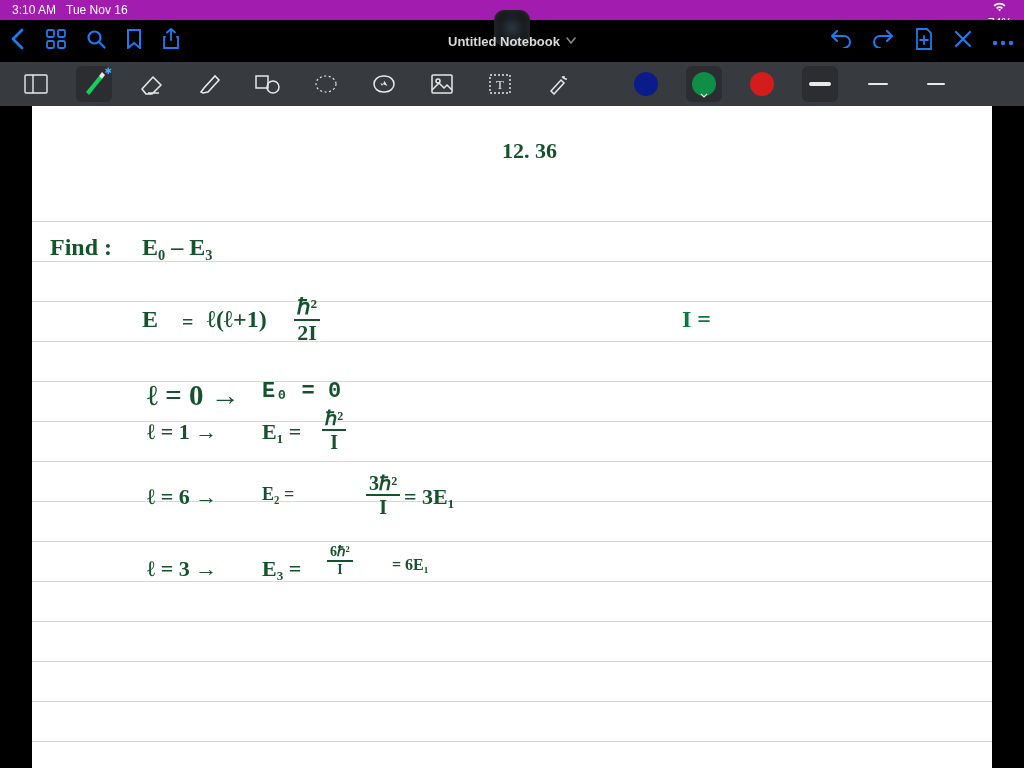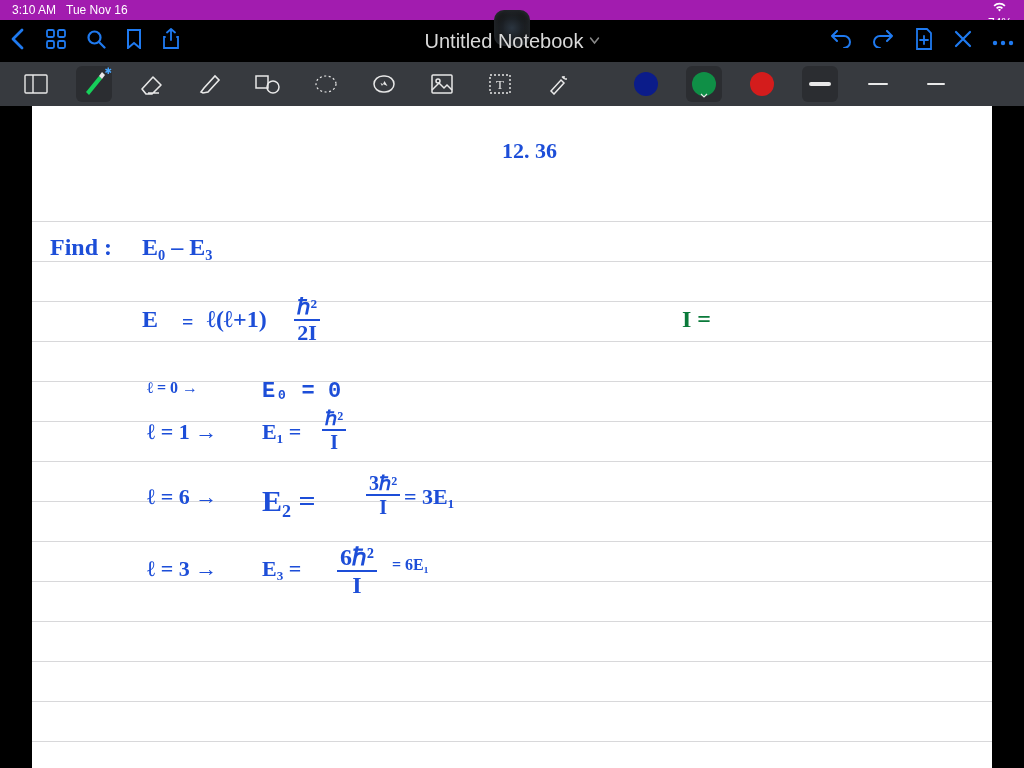--- a/index.html
+++ b/index.html
@@ -11,36 +11,36 @@
   .rec-pill { background: #e8301f; border-radius: 10px; padding: 1px 8px; display: flex; align-items: center; }
   .rec-dot { width: 8px; height: 8px; border-radius: 50%; background: #fff; display: inline-block; }
   .amber-dot { width: 7px; height: 7px; border-radius: 50%; background: #ffb300; display: inline-block; }
   .battery { width: 22px; height: 11px; border: 1px solid #fff; border-radius: 2px; position: relative; }
   .battery::after { content: ""; position: absolute; right: -3px; top: 3px; width: 2px; height: 5px; background: #fff; border-radius: 0 1px 1px 0; }
   .battery-fill { height: 100%; width: 74%; background: #fff; border-radius: 1px; }
 
   .nav-bar { height: 42px; background: #000; display: flex; align-items: center; justify-content: space-between; padding: 0 10px; position: relative; }
   .nav-left, .nav-right { display: flex; align-items: center; gap: 20px; }
   .nav-icon { color: #1f7af0; cursor: pointer; }
-  .nav-title-wrap { position: absolute; left: 50%; transform: translateX(-50%); display: flex; align-items: center; gap: 6px; color: #d9d9d9; font-size: 20px; font-weight: 400; text-align: right; }
+  .nav-title-wrap { position: absolute; left: 50%; transform: translateX(-50%); display: flex; align-items: center; gap: 6px; color: #d9d9d9; font-size: 13px; font-weight: 700; text-align: right; }
   .title-chev { color: #888; }
   .cam-lens { position: absolute; left: 50%; top: -10px; transform: translateX(-50%); width: 36px; height: 36px; border-radius: 10px; background: radial-gradient(circle at 50% 50%, #2b3540 0%, #111 70%); box-shadow: 0 0 8px rgba(100,120,140,.4) inset; }
 
   .toolbar { height: 44px; background: #373a3f; display: flex; align-items: center; padding: 0 18px; gap: 22px; }
   .tool { width: 36px; height: 36px; display: flex; align-items: center; justify-content: center; color: #e8e8e8; cursor: pointer; border-radius: 6px; }
   .tool.sel { background: #2b2d31; }
   .color-swatch { width: 24px; height: 24px; border-radius: 50%; }
   .color-wrap { width: 36px; height: 36px; display:flex; align-items:center; justify-content:center; position:relative; border-radius: 6px;}
   .color-wrap.sel { background: #2b2d31; }
   .chev-mini { position: absolute; bottom: 4px; left: 50%; transform: translateX(-50%); }
   .stroke-line { height: 3px; background: #e8e8e8; border-radius: 2px; }
 
   .canvas { position: absolute; top: 106px; left: 32px; right: 32px; bottom: 0; background: #fff; }
   .rule { position: absolute; left: 0; right: 0; height: 1px; background: #d8d8da; }
-  .hw { position: absolute; font-family: "Segoe Script","Bradley Hand","Comic Sans MS",cursive; font-weight: 600; color: #1d4ed8; white-space: nowrap; }
+  .hw { position: absolute; font-family: "Segoe Script","Bradley Hand","Comic Sans MS",cursive; font-weight: 600; color: #14532d; white-space: nowrap; }
   .hw.green { color: #0a7a3a; }
   .frac { display:inline-flex; flex-direction:column; align-items:center; vertical-align:middle; line-height:1; }
   .frac .num { border-bottom: 2px solid currentColor; padding: 0 3px 1px; }
   .frac .den { padding-top: 1px; }
 </style>
 </head>
 <body>
 
 <div class="status-bar">
   <div class="status-left">
@@ -221,38 +221,38 @@
   <div class="hw" style="left:150px; top:205px; font-size:20px;">=</div>
   <div class="hw" style="left:175px; top:200px; font-size:24px;">ℓ(ℓ+1)</div>
   <div class="hw" style="left:262px; top:190px; font-size:22px;">
     <span class="frac">
         <span class="num">ℏ²</span>
         <span class="den">2I</span>
       </span>
   </div>
   <div class="hw green" style="left:650px; top:200px; font-size:24px;">I =</div>
 
-  <div class="hw" style="left:115px; top:273px; font-size:16px;">ℓ = 0 →</div>
+  <div class="hw" style="left:115px; top:273px; font-size:29px;">ℓ = 0 →</div>
   <div class="hw" style="left:230px; top:273px; font-size:22px;font-family:Liberation Mono, monospace;">E₀ = 0</div>
 
   <div class="hw" style="left:115px; top:313px; font-size:22px;">ℓ = 1 →</div>
   <div class="hw" style="left:230px; top:313px; font-size:22px;">E₁ =</div>
   <div class="hw" style="left:290px; top:302px; font-size:20px;"><span class="frac">
         <span class="num">ℏ²</span>
         <span class="den">I</span>
       </span></div>
 
   <div class="hw" style="left:115px; top:378px; font-size:22px;">ℓ = 6 →</div>
-  <div class="hw" style="left:230px; top:378px; font-size:30px;">E₂ =</div>
+  <div class="hw" style="left:230px; top:378px; font-size:18px;">E₂ =</div>
   <div class="hw" style="left:295px; top:367px; font-size:20px;margin-left:39px;"><span class="frac">
         <span class="num">3ℏ²</span>
         <span class="den">I</span>
       </span></div>
   <div class="hw" style="left:352px; top:378px; font-size:22px;margin-left:20px;">= 3E₁</div>
 
   <div class="hw" style="left:115px; top:450px; font-size:22px;">ℓ = 3 →</div>
   <div class="hw" style="left:230px; top:450px; font-size:22px;">E₃ =</div>
-  <div class="hw" style="left:305px; top:439px; font-size:24px;"><span class="frac">
+  <div class="hw" style="left:295px; top:439px; font-size:14px;"><span class="frac">
         <span class="num">6ℏ²</span>
         <span class="den">I</span>
       </span></div>
   <div class="hw" style="left:360px; top:450px; font-size:16px;">= 6E₁</div>
 </div>
 
 </body></html>

